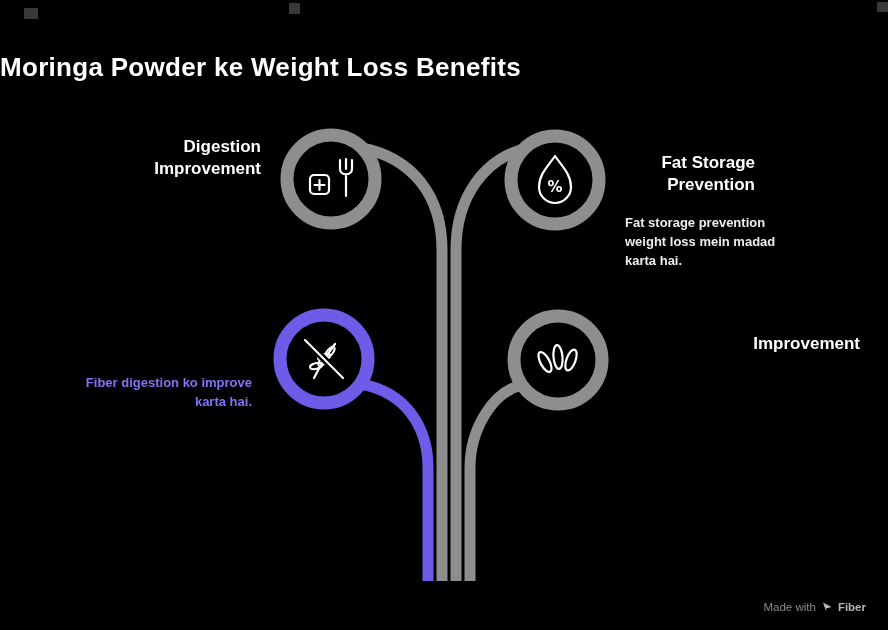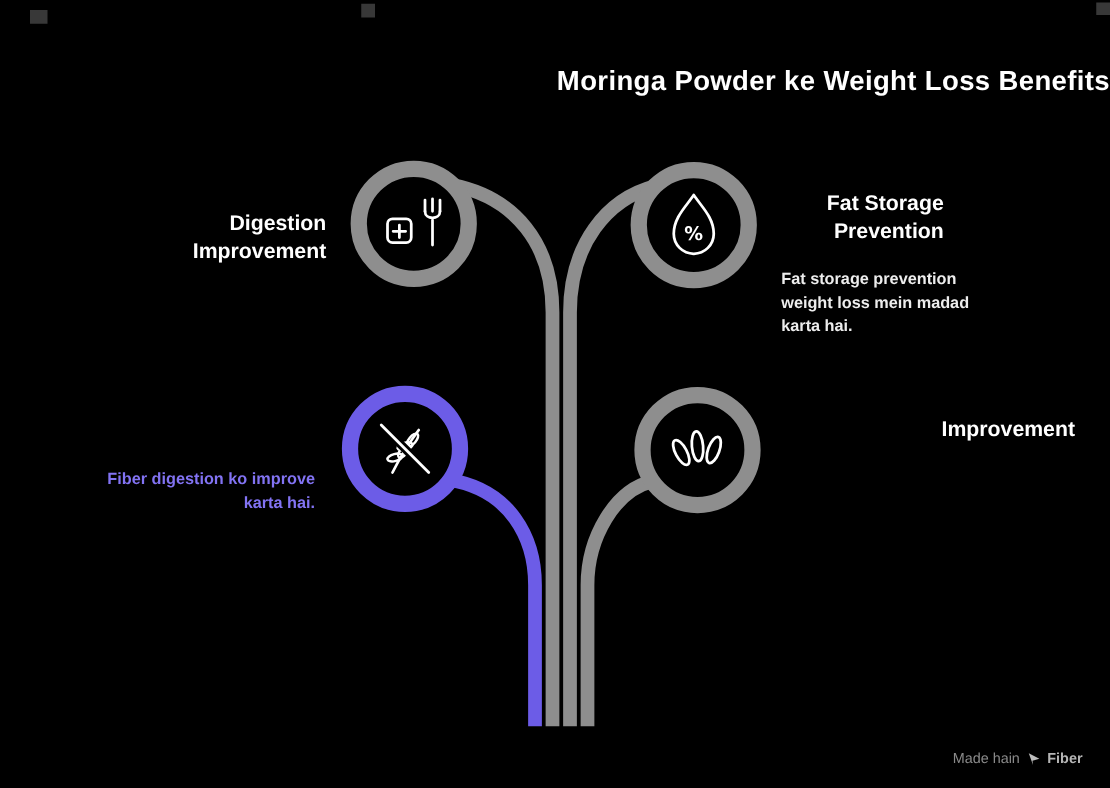--- a/index.html
+++ b/index.html
@@ -3,22 +3,22 @@
 <meta charset="utf-8">
 <style>
   html,body{margin:0;padding:0;background:#000;}
   .canvas{
     position:relative;width:888px;height:630px;overflow:hidden;
     background:var(--background,#000);
     font-family:"Liberation Sans",sans-serif;
     -webkit-font-smoothing:antialiased;
   }
   .page-title{
-    position:absolute;top:52px;left:0;width:100%;text-align:right;
-    color:var(--text-white,#fff);font-size:22px;font-weight:bold;letter-spacing:.3px;
+    position:absolute;top:52px;left:0;width:100%;text-align:left;
+    color:var(--text-white,#fff);font-size:26px;font-weight:bold;letter-spacing:.3px;
   }
   .node-title{
     position:absolute;font-size:17px;font-weight:bold;
     color:var(--text-white,#fff);line-height:1.32;text-align:right;
   }
   .node-desc{
     position:absolute;font-size:13px;font-weight:600;
     color:var(--text-soft,#ededed);line-height:1.45;
   }
   .right{text-align:right;}
@@ -85,30 +85,30 @@
       <path class="icon" d="M305,340 L343,378"></path>
     </g>
 
     <g>
       <ellipse class="icon" cx="545" cy="362" rx="4.5" ry="11" transform="rotate(-28 545 362)"></ellipse>
       <ellipse class="icon" cx="558" cy="357" rx="4.5" ry="12" transform="rotate(-5 558 357)"></ellipse>
       <ellipse class="icon" cx="571" cy="360" rx="4.5" ry="11" transform="rotate(20 571 360)"></ellipse>
     </g>
   </svg>
 
-  <div class="node-title right" style="top:168px;right:627px;width:170px">Digestion Improvement</div>
+  <div class="node-title right" style="top:136px;right:627px;width:170px">Digestion Improvement</div>
 
   <div class="node-title" style="top:152px;left:625px;width:130px">Fat Storage Prevention</div>
   <div class="node-desc" style="top:214px;left:625px;width:178px">Fat storage prevention weight loss mein madad karta hai.</div>
 
   <div class="node-desc right purple-text" style="top:374px;right:636px;width:182px">Fiber digestion ko improve karta hai.</div>
 
   <div class="node-title" style="top:333px;left:640px;width:220px">Improvement</div>
 
   <div class="footer">
-    <span>Made hain</span>
+    <span>Made with</span>
     <svg width="12" height="12" viewBox="0 0 12 12">
       <path d="M2,1.5 L10.5,6 L5,7.6 L5.4,11 Z" fill="#bdbdbd"></path>
     </svg>
     <span class="brand">Fiber</span>
   </div>
 
 </div>
 
 </body></html>

